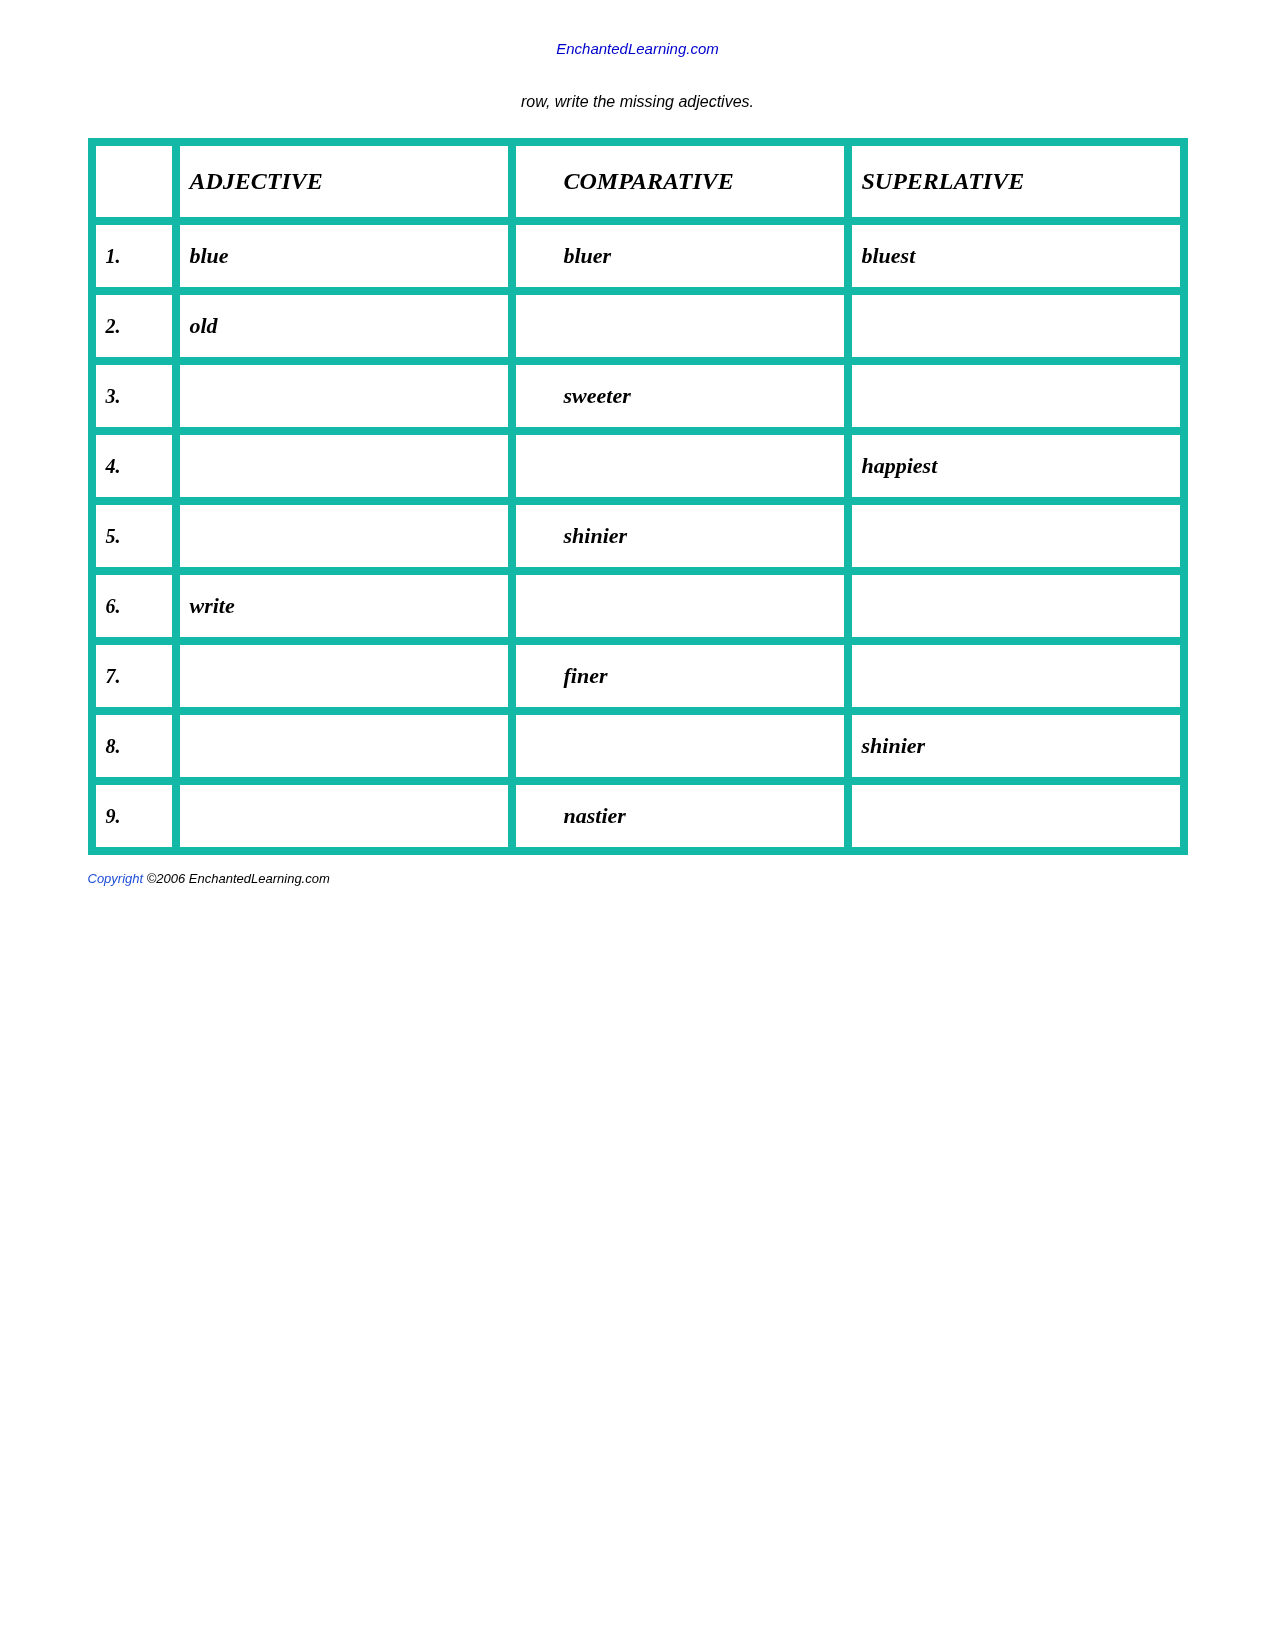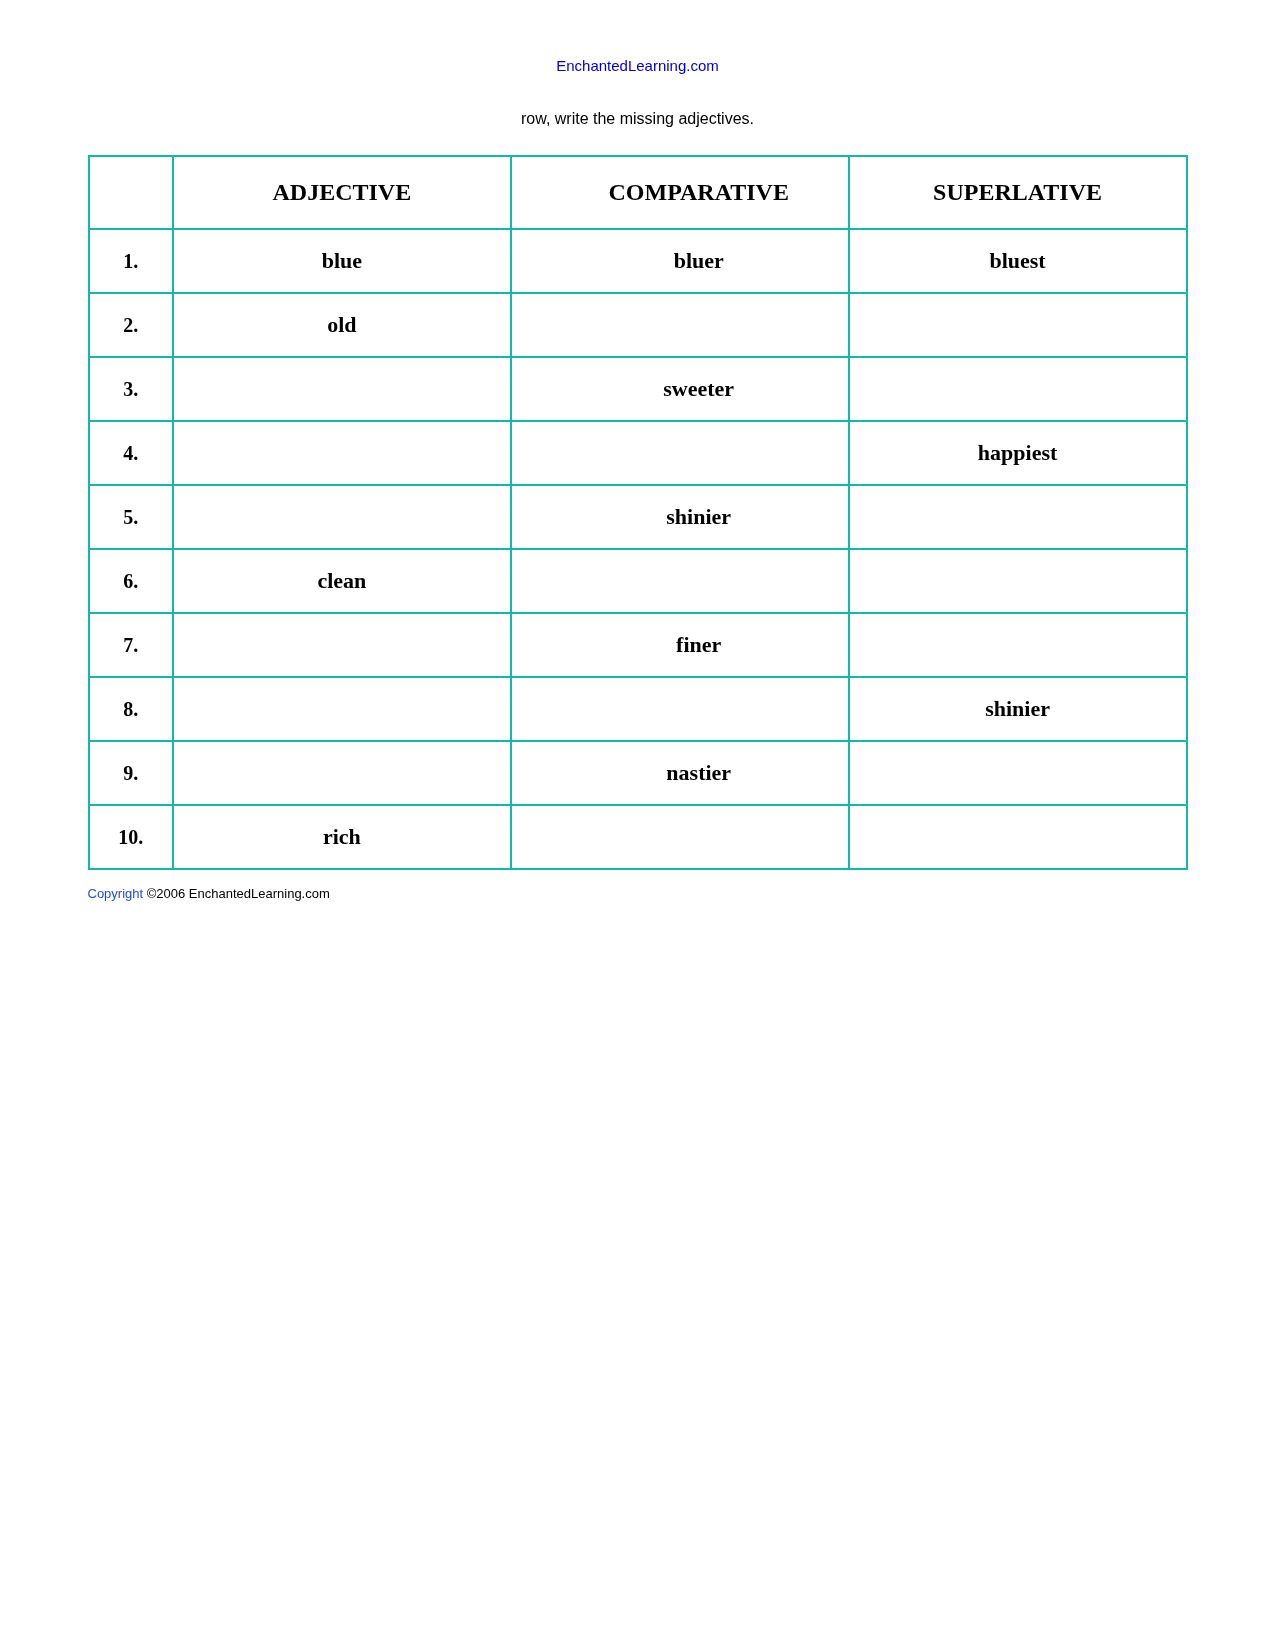--- a/index.html
+++ b/index.html
@@ -11,21 +11,22 @@
     body {
       background: #ffffff;
       font-family: 'Comic Sans MS', 'Chalkboard SE', cursive;
       width: 1275px;
       min-height: 1649px;
       padding: 40px 60px;
     }
 
     .page-container {
       max-width: 1100px;
-      margin: 17px auto;
+      margin: 0 auto;
+      font-style: italic;
     }
 
     .site-link {
       text-align: center;
       margin-bottom: 8px;
     }
 
     .site-link a {
       color: #0000cc;
       font-size: 15px;
@@ -70,23 +71,23 @@
     }
 
     .chart-table {
       width: 100%;
       border-collapse: collapse;
       border: 2px solid #000;
     }
 
     .chart-table td,
     .chart-table th {
-      border: 2px solid #14b8a6;
+      border: 8px solid #14b8a6;
       padding: 18px 10px;
-      text-align: center;
+      text-align: left;
       font-family: 'Comic Sans MS', cursive;
       font-size: 22px;
       font-weight: bold;
       min-height: 80px;
       height: 60px;
     }
 
     .chart-table .num-col {
       width: 70px;
       font-size: 20px;
@@ -171,46 +172,40 @@
           <td class="super-col">happiest</td>
         </tr>
         <tr>
           <td class="num-col">5.</td>
           <td class="adj-col"></td>
           <td class="comp-col">shinier</td>
           <td class="super-col"></td>
         </tr>
         <tr>
           <td class="num-col">6.</td>
-          <td class="adj-col">clean</td>
+          <td class="adj-col">write</td>
           <td class="comp-col"></td>
           <td class="super-col"></td>
         </tr>
         <tr>
           <td class="num-col">7.</td>
           <td class="adj-col"></td>
           <td class="comp-col">finer</td>
           <td class="super-col"></td>
         </tr>
         <tr>
           <td class="num-col">8.</td>
           <td class="adj-col"></td>
           <td class="comp-col"></td>
           <td class="super-col">shinier</td>
         </tr>
         <tr>
           <td class="num-col">9.</td>
           <td class="adj-col"></td>
           <td class="comp-col">nastier</td>
-          <td class="super-col"></td>
-        </tr>
-        <tr>
-          <td class="num-col">10.</td>
-          <td class="adj-col">rich</td>
-          <td class="comp-col"></td>
           <td class="super-col"></td>
         </tr>
       </tbody>
   </table>
 
   <div class="footer">
     <a>Copyright</a><span> ©2006 EnchantedLearning.com</span>
   </div>
 
 </div>

